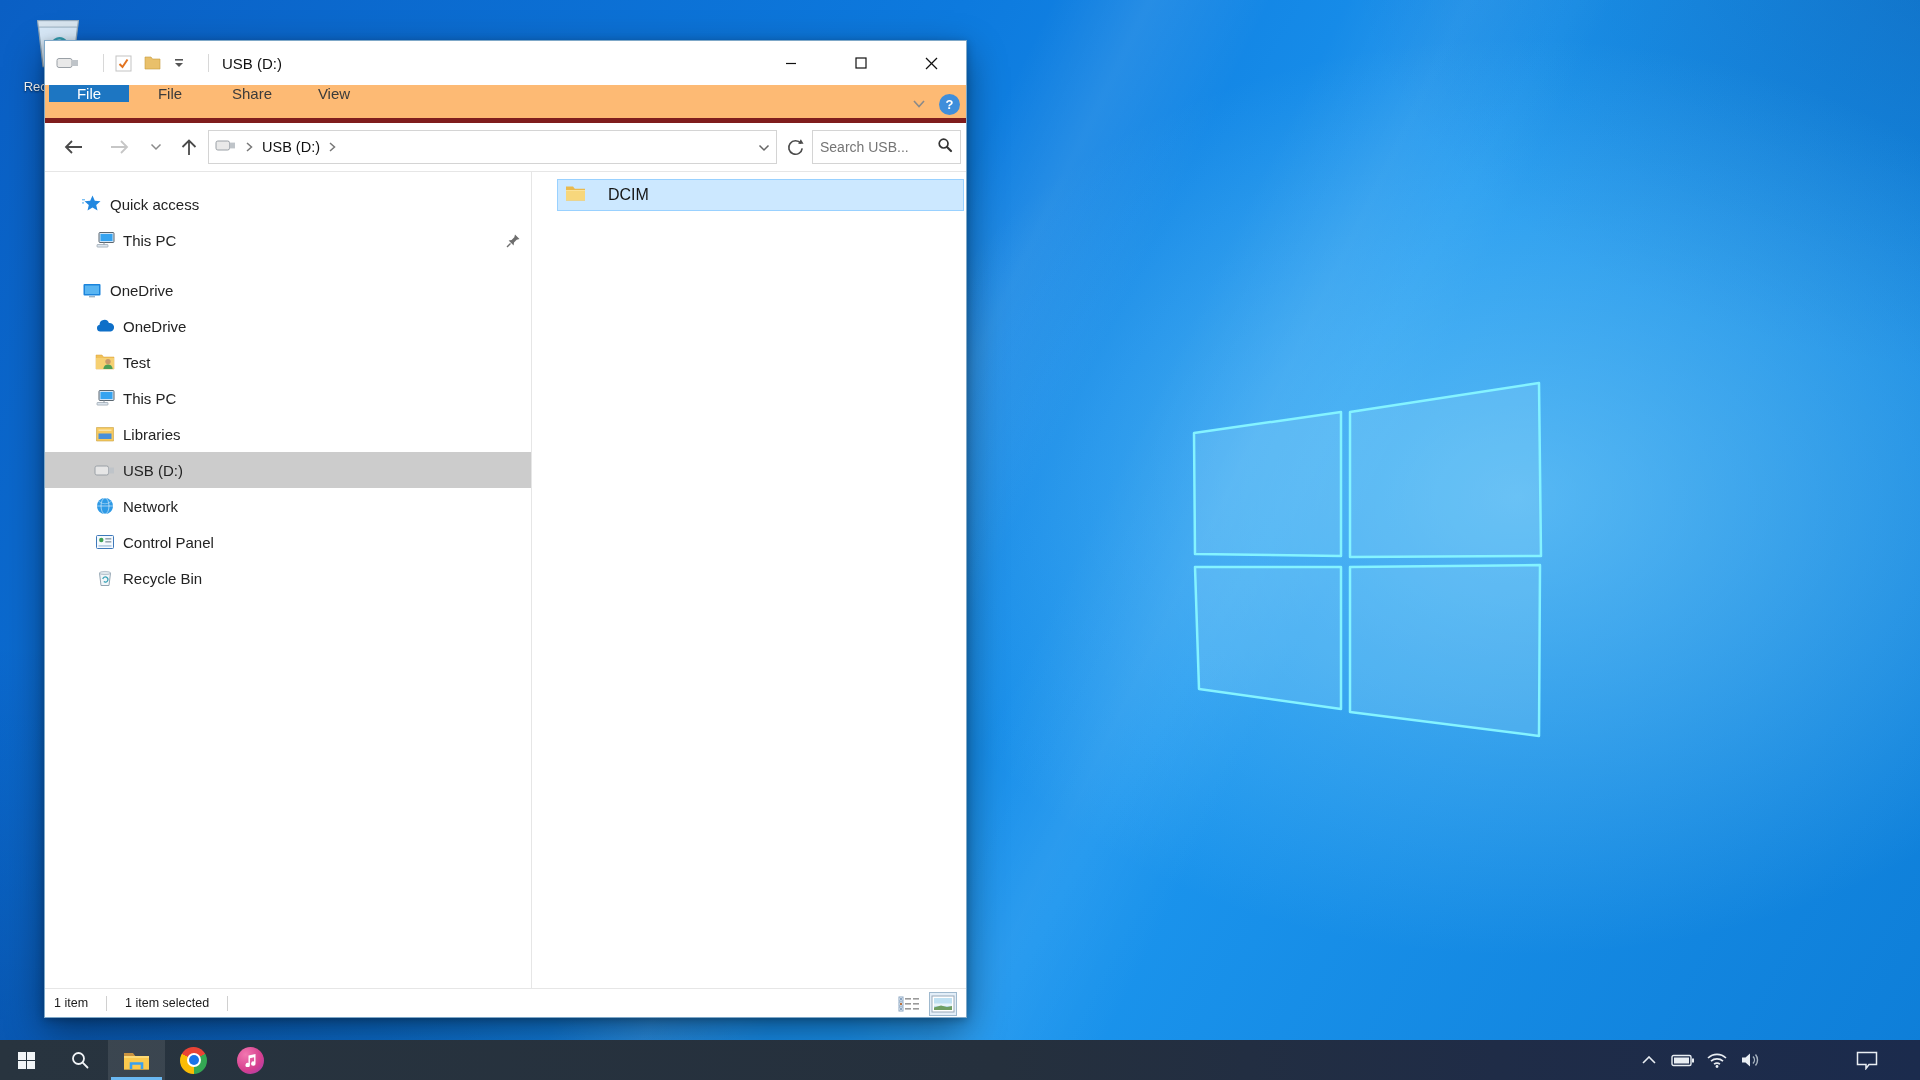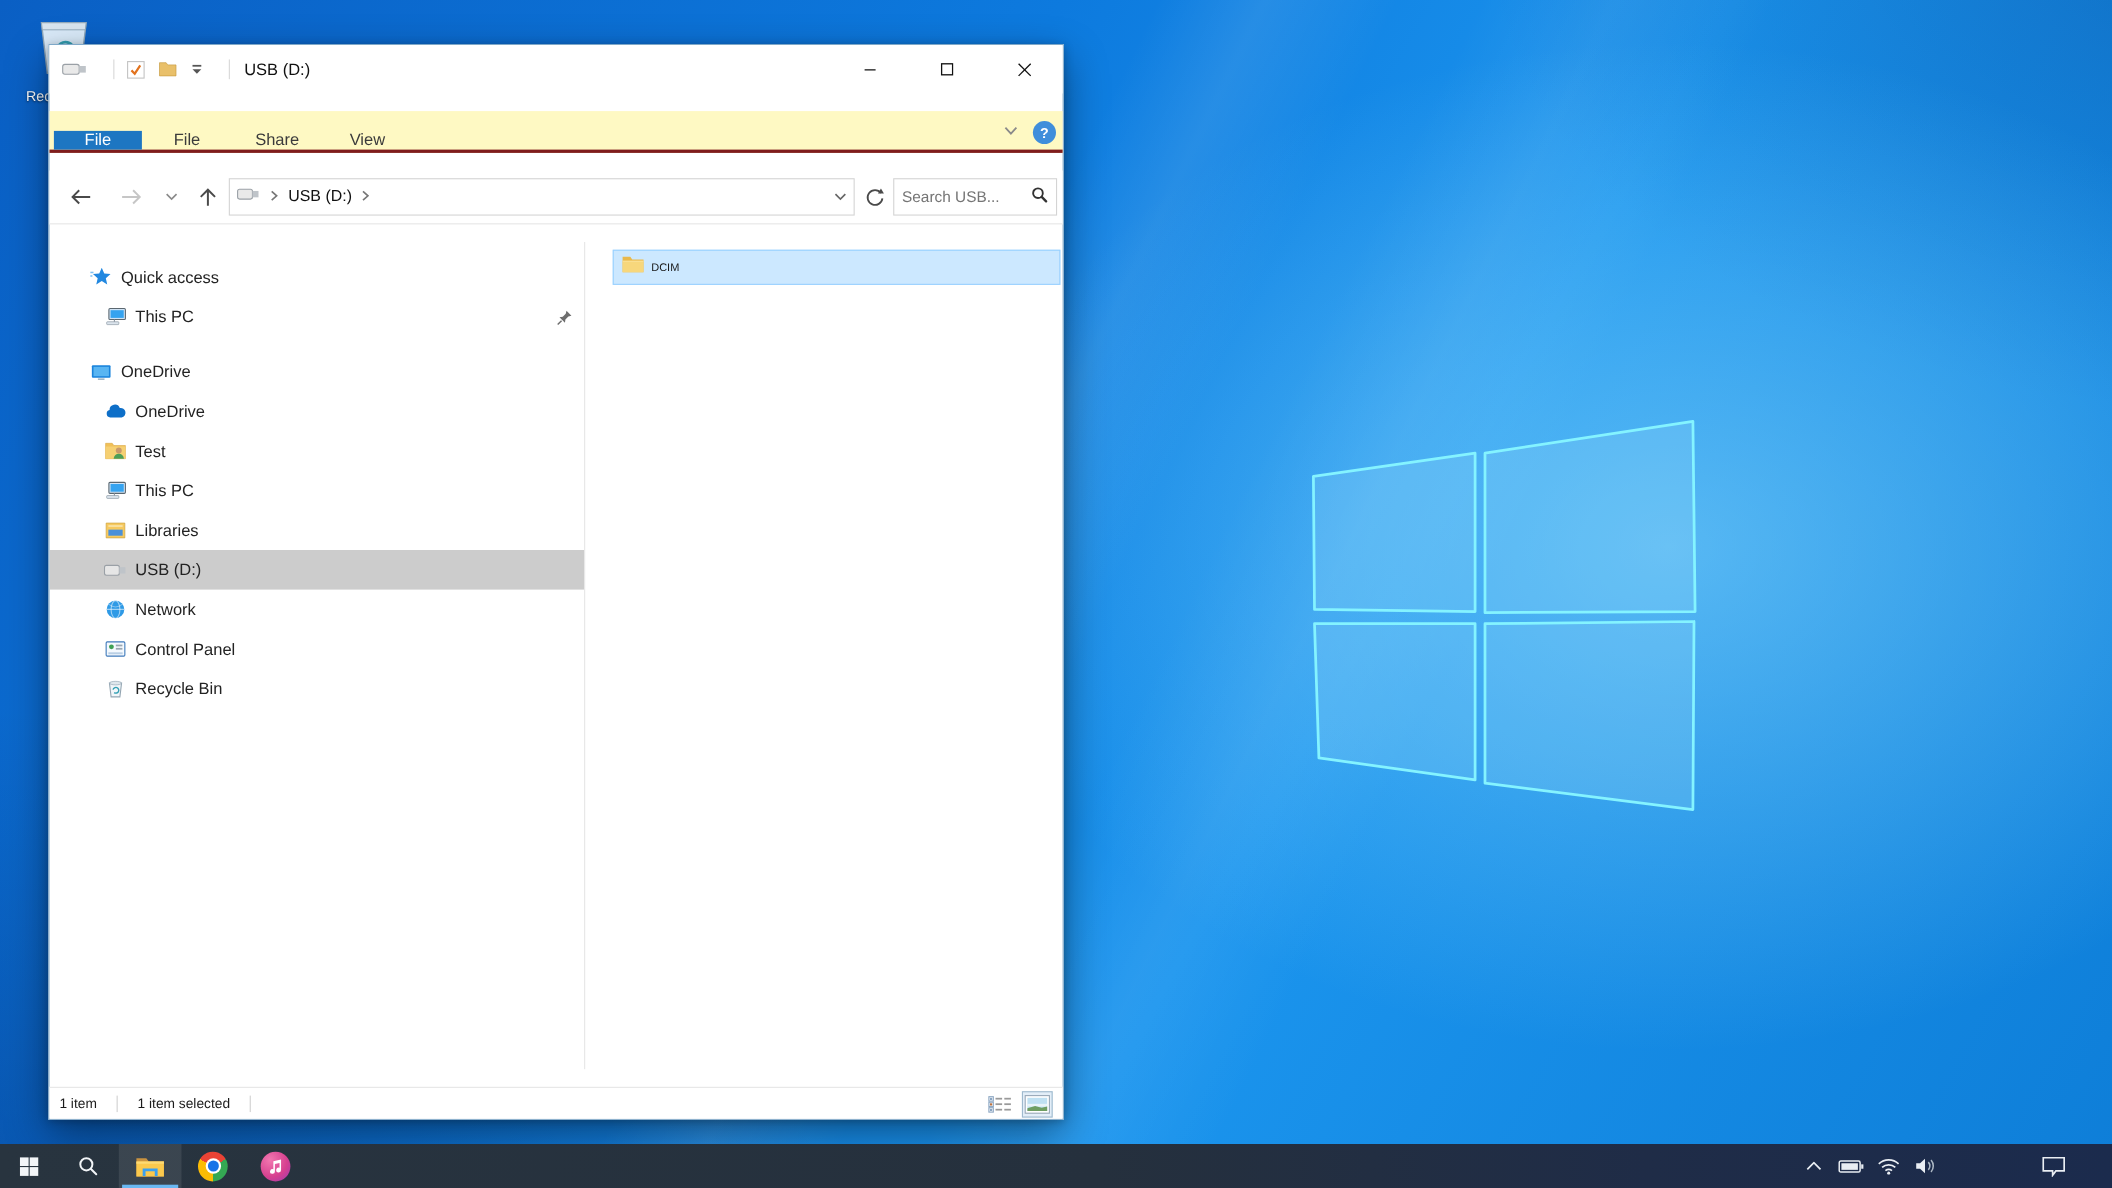--- a/index.html
+++ b/index.html
@@ -19,33 +19,33 @@
   .winlogo { position:absolute; left:1191px; top:381px; z-index:0; }
 
   
   .desk-icon { position:absolute; left:14px; top:10px; width:88px; z-index:1; text-align:center; }
   .desk-icon .label { margin-top:3px; color:#fff; font-size:13px; text-shadow:0 1px 2px rgba(0,0,0,.65); white-space:nowrap; }
 
   
   .window { position:absolute; left:44px; top:40px; width:923px; height:978px; z-index:5;
     background:#fff; border:1px solid #7fa8c8;
     box-shadow:0 14px 36px rgba(0,0,0,.42), 0 2px 8px rgba(0,0,0,.25);
-    display:flex; flex-direction:column;gap:16px; }
+    display:flex; flex-direction:column; }
 
   
   .titlebar { height:44px; flex:none; position:relative; display:flex; align-items:center; background:#fff; }
   .qat { display:flex; align-items:center; padding-left:11px; }
   .qat .sep { width:1px; height:18px; background:#d8d8d8; margin:0 11px; }
   .qat .qicon { margin-right:12px; display:flex; align-items:center; }
   .win-title { font-size:15px; color:#111; margin-left:2px; white-space:nowrap; }
   .win-controls { position:absolute; right:0; top:0; height:44px; display:flex; }
   .wc-btn { width:70px; height:44px; display:flex; align-items:center; justify-content:center; cursor:default; }
 
   
-  .tabrow { height:38px; flex:none; display:flex; align-items:flex-end; border-bottom:3px solid #7f1d1d; position:relative; background:#fef9c3; }
+  .tabrow { height:38px; flex:none; display:flex; align-items:flex-start; border-bottom:5px solid #7f1d1d; position:relative; background:#fdba74; }
   .tab { display:flex; align-items:center; justify-content:center; font-size:15px; color:#3b3b3b; }
   .tab-file { width:80px; margin-left:4px; background:#1d76c2; color:#fff; }
   .tab-plain { width:82px; }
   .ribbon-right { position:absolute; right:6px; top:0; height:38px; display:flex; align-items:center; gap:13px; }
   .help-circle { width:21px; height:21px; border-radius:50%; background:#3f8edb; color:#fff; font-size:13px; font-weight:bold; display:flex; align-items:center; justify-content:center; }
 
   
   .addressrow { height:49px; flex:none; display:flex; align-items:center; border-bottom:1px solid #e6e6e6; padding-left:14px; background:#fff; }
   .navbtn { display:flex; align-items:center; justify-content:center; }
   .addr-field { width:569px; height:34px; border:1px solid #d4d4d4; background:#fff; display:flex; align-items:center; margin-left:6px; padding:0 6px; }
@@ -62,21 +62,21 @@
   .side-item { height:36px; display:flex; align-items:center; font-size:15px; color:#232323; white-space:nowrap; }
   .side-item .icn { width:22px; display:flex; justify-content:center; margin-right:7px; flex:none; }
   .lvl0 { padding-left:36px; }
   .lvl1 { padding-left:49px; }
   .side-item.selected { background:#cccccc; }
   .side-item.gap-after { margin-bottom:14px; }
   .pin { margin-left:auto; margin-right:10px; display:flex; align-items:center; }
 
   .filelist { flex:1; min-width:0; padding-top:7px; }
   .file-row { margin:0 2px 0 25px; height:32px; background:#cce8ff; border:1px solid #99d1ff; display:flex; align-items:center; padding-left:7px; }
-  .file-row .name { font-size:10px; color:#161616; margin-left:6px; }
+  .file-row .name { font-size:16px; color:#161616; margin-left:22px; }
 
   
   .statusbar { height:29px; flex:none; border-top:1px solid #e6e6e6; display:flex; align-items:center; font-size:12.5px; color:#1b1b1b; position:relative; background:#fff; }
   .statusbar .txt { white-space:nowrap; }
   .statusbar .first { margin-left:9px; }
   .statusbar .sep { width:1px; height:15px; background:#d0d0d0; margin:0 18px; }
   .view-toggles { position:absolute; right:9px; top:0; height:29px; display:flex; align-items:center; gap:6px; }
   .vt-btn { width:28px; height:24px; display:flex; align-items:center; justify-content:center; border:1px solid transparent; }
   .vt-btn.active { background:#e3eef8; border-color:#9fb9ce; }
 

